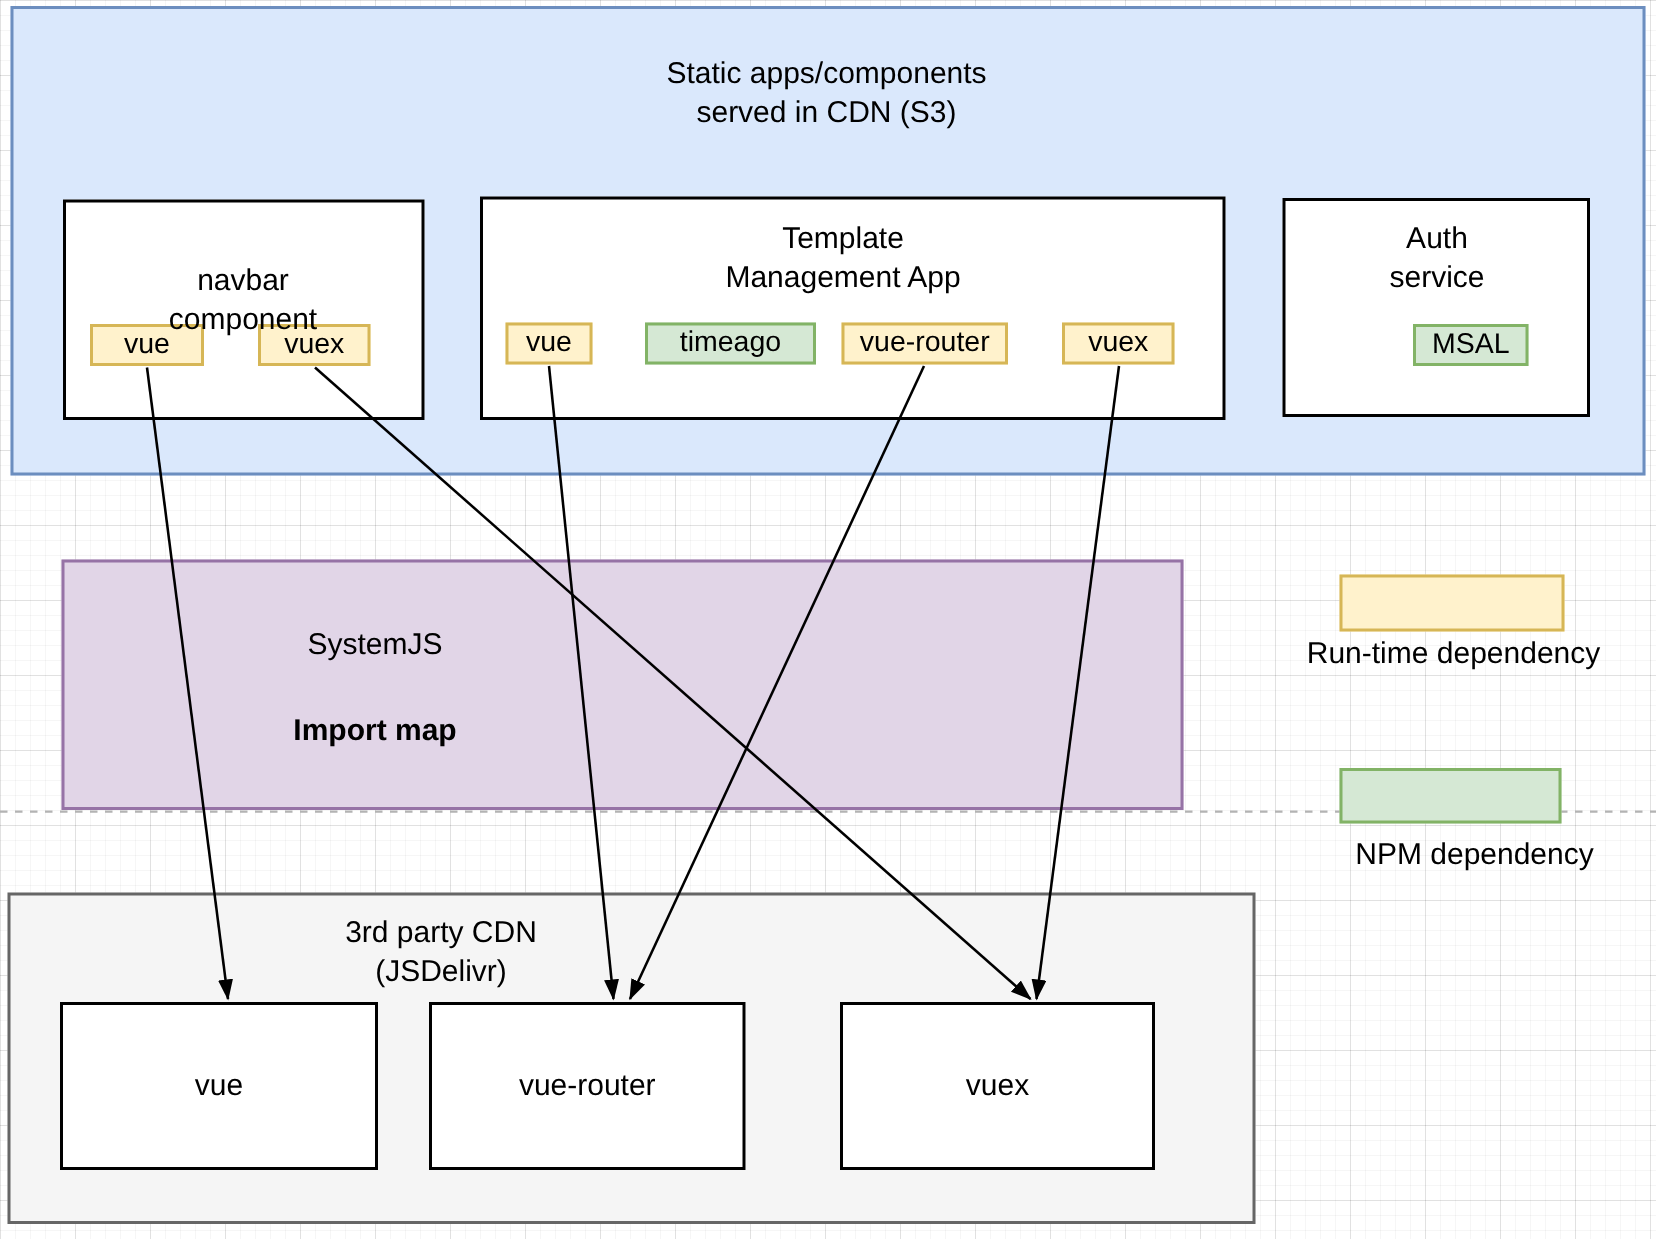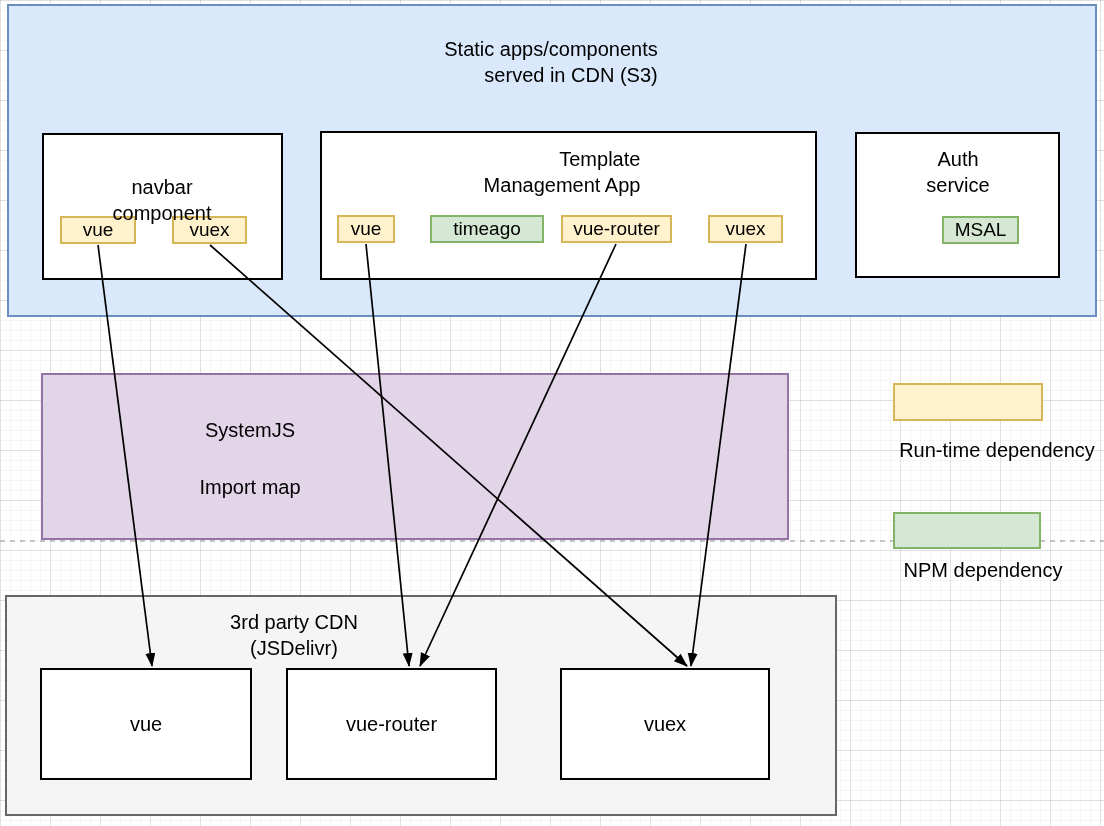--- a/index.html
+++ b/index.html
@@ -22,28 +22,28 @@
   .template-box{left:320px;top:131px;width:497px;height:149px;}
   .auth-box{left:855px;top:132px;width:205px;height:146px;}
   .systemjs-box{left:41px;top:373px;width:748px;height:167px;background:var(--systemjs_fill);border:2px solid var(--systemjs_border);}
   .cdn3-box{left:5px;top:595px;width:832px;height:221px;background:var(--cdn3_fill);border:2px solid var(--cdn3_border);}
   .pkg-box{background:#ffffff;border:2px solid #000000;display:flex;align-items:center;justify-content:center;font-size:20px;}
   .pkg-vue{left:40px;top:668px;width:212px;height:112px;}
   .pkg-vue-router{left:286px;top:668px;width:211px;height:112px;}
   .pkg-vuex{left:560px;top:668px;width:210px;height:112px;}
   
   .tlabel{transform:translateX(-50%);text-align:center;line-height:26px;font-size:20px;white-space:nowrap;}
-  .s3-title{left:551px;top:36px;text-align:right;}
+  .s3-title{left:551px;top:36px;}
   .navbar-title{left:162px;top:146px;margin-top:28px;}
-  .template-title{left:562px;top:146px;text-align:right;}
+  .template-title{left:562px;top:146px;}
   .auth-title{left:958px;top:146px;}
   .sysjs-line1{left:250px;top:417px;}
-  .sysjs-line2{left:250px;top:474px;}
+  .sysjs-line2{left:250px;top:474px;font-weight:bold;}
   .cdn3-title{left:294px;top:609px;}
-  .legend-runtime-label{left:969px;top:437px;margin-left:28px;}
+  .legend-runtime-label{left:969px;top:423px;}
   .legend-npm-label{left:970px;top:557px;margin-left:13px;}
   
   .chip{height:28px;display:flex;align-items:center;justify-content:center;font-size:19px;}
   .chip-runtime{background:var(--runtime_fill);border:2px solid var(--runtime_border);}
   .chip-npm{background:var(--npm_fill);border:2px solid var(--npm_border);}
   .chip-nav-vue{left:60px;top:216px;width:76px;}
   .chip-nav-vuex{left:172px;top:216px;width:75px;}
   .chip-tpl-vue{left:337px;top:215px;width:58px;}
   .chip-tpl-timeago{left:430px;top:215px;width:114px;}
   .chip-tpl-vue-router{left:561px;top:215px;width:111px;}

